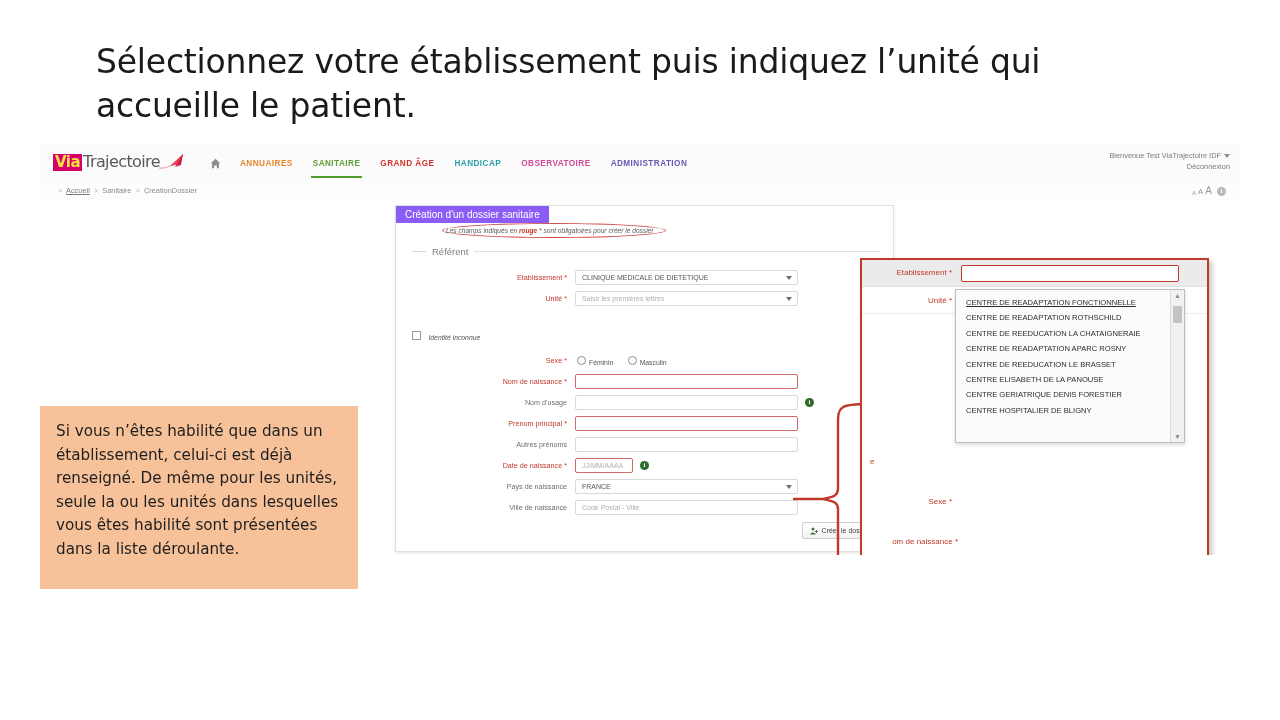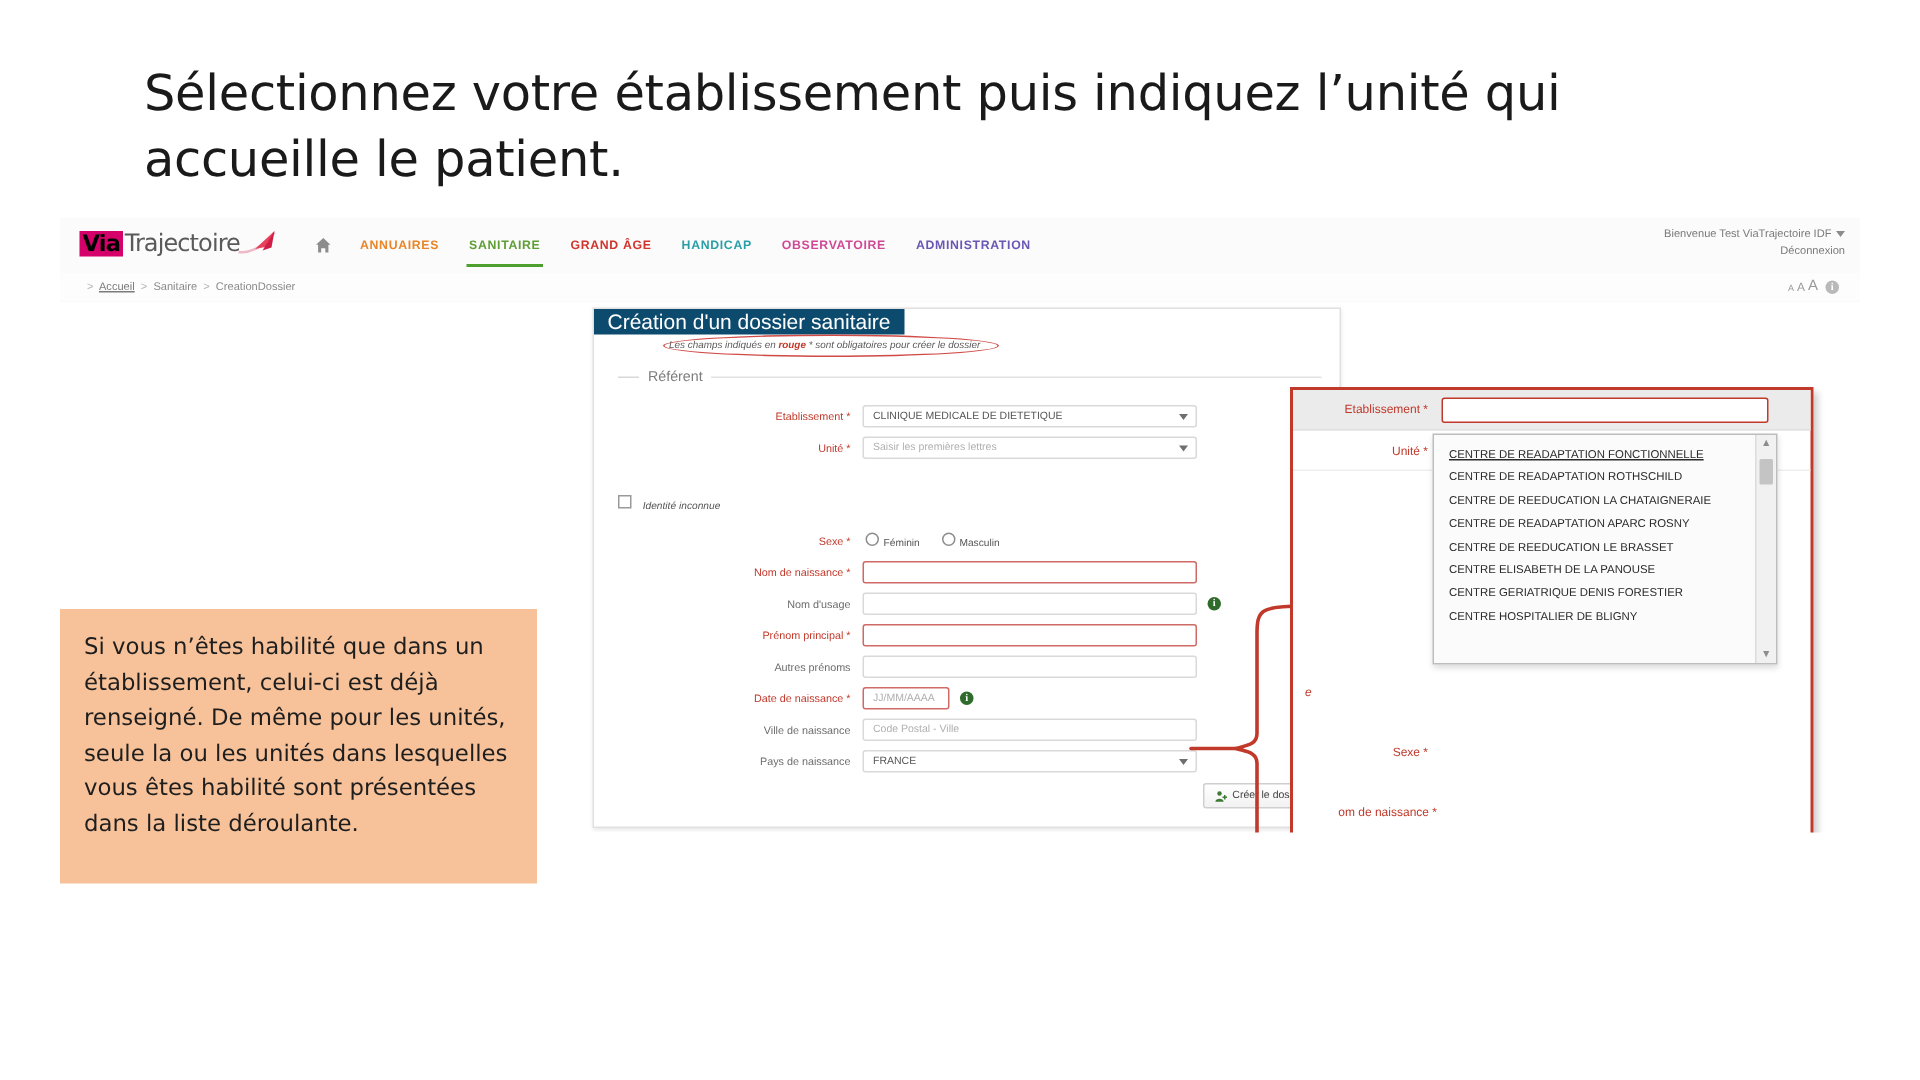--- a/index.html
+++ b/index.html
@@ -25,21 +25,21 @@
     background:#ffffff;overflow:hidden;
   }
 
   
   .vt-header{
     position:absolute;left:0;top:0;width:1200px;height:37px;
     background:#fbfbfb;border-bottom:1px solid #e3e3e3;
   }
   .vt-logo{position:absolute;left:13px;top:5px;height:24px;display:flex;align-items:center;}
   .logo-via{
-    background:#d6006b;color:#000000;font-size:15px;font-weight:700;
+    background:#d6006b;color:#fde047;font-size:15px;font-weight:700;
     font-family:"DejaVu Sans",sans-serif;
     padding:0px 2px 1px 2px;line-height:16px;letter-spacing:-0.5px;
   }
   .logo-traj{
     color:#5a5a5a;font-size:16px;font-weight:400;letter-spacing:-0.6px;
     font-family:"DejaVu Sans",sans-serif;line-height:16px;padding-left:1px;
   }
   .logo-arrow{position:relative;width:26px;height:18px;margin-left:-2px;}
 
   .vt-nav{position:absolute;left:160px;top:0;height:37px;display:flex;align-items:center;gap:0px;}
@@ -80,21 +80,21 @@
   .vt-body{position:absolute;left:0;top:56px;width:1200px;height:354px;background:#ffffff;}
 
   
   .form-card{
     position:absolute;left:355px;top:4px;width:497px;height:345px;
     background:#ffffff;border:1px solid #e0e0e0;
     box-shadow:0 1px 3px rgba(0,0,0,.10);
   }
   .form-title{
     position:absolute;left:0px;top:0px;height:17px;padding:0 9px;
-    background:#0c4a6e;color:#ffffff;font-size:14px;line-height:17px;white-space:nowrap;
+    background:#8b5cf6;color:#ffffff;font-size:10px;line-height:17px;white-space:nowrap;
   }
   .req-note{
     position:absolute;left:50px;top:21px;font-size:6.6px;color:#5b5b5b;font-style:italic;
   }
   .req-note b{color:#c0392b;}
   .ellipse{
     position:absolute;left:46px;top:17px;width:222px;height:13px;
     border:1.3px solid #d04a46;border-radius:50%;
   }
 
@@ -339,33 +339,33 @@
 
           <div class="row">
             <div class="lbl req">Date de naissance *</div>
             <div class="ctl" style="display:flex;align-items:center;">
               <div class="inp small redbox ph">JJ/MM/AAAA</div>
               <span class="ibox">i</span>
             </div>
           </div>
 
           <div class="row">
-            <div class="lbl">Ville de naissance</div>
-            <div class="ctl">
-              <div class="inp ph">Code Postal - Ville</div>
-            </div>
-          </div>
-
-          <div class="row">
             <div class="lbl">Pays de naissance</div>
             <div class="ctl">
               <div class="sel">
                 <span>FRANCE</span>
                 <i class="ar"></i>
               </div>
+            </div>
+          </div>
+
+          <div class="row">
+            <div class="lbl">Ville de naissance</div>
+            <div class="ctl">
+              <div class="inp ph">Code Postal - Ville</div>
             </div>
           </div>
         </div>
 
         <div class="create-btn">
           <span class="user-glyph">
             <svg width="8" height="8" viewBox="0 0 16 16">
                 <circle cx="6" cy="4" r="3" fill="#3d7a33"></circle>
                 <path d="M0.5 15 C0.5 9.5, 11.5 9.5, 11.5 15 Z" fill="#3d7a33"></path>
                 <path d="M12 6 h2 v2 h2 v2 h-2 v2 h-2 v-2 h-2 v-2 h2 z" fill="#3d7a33"></path>

